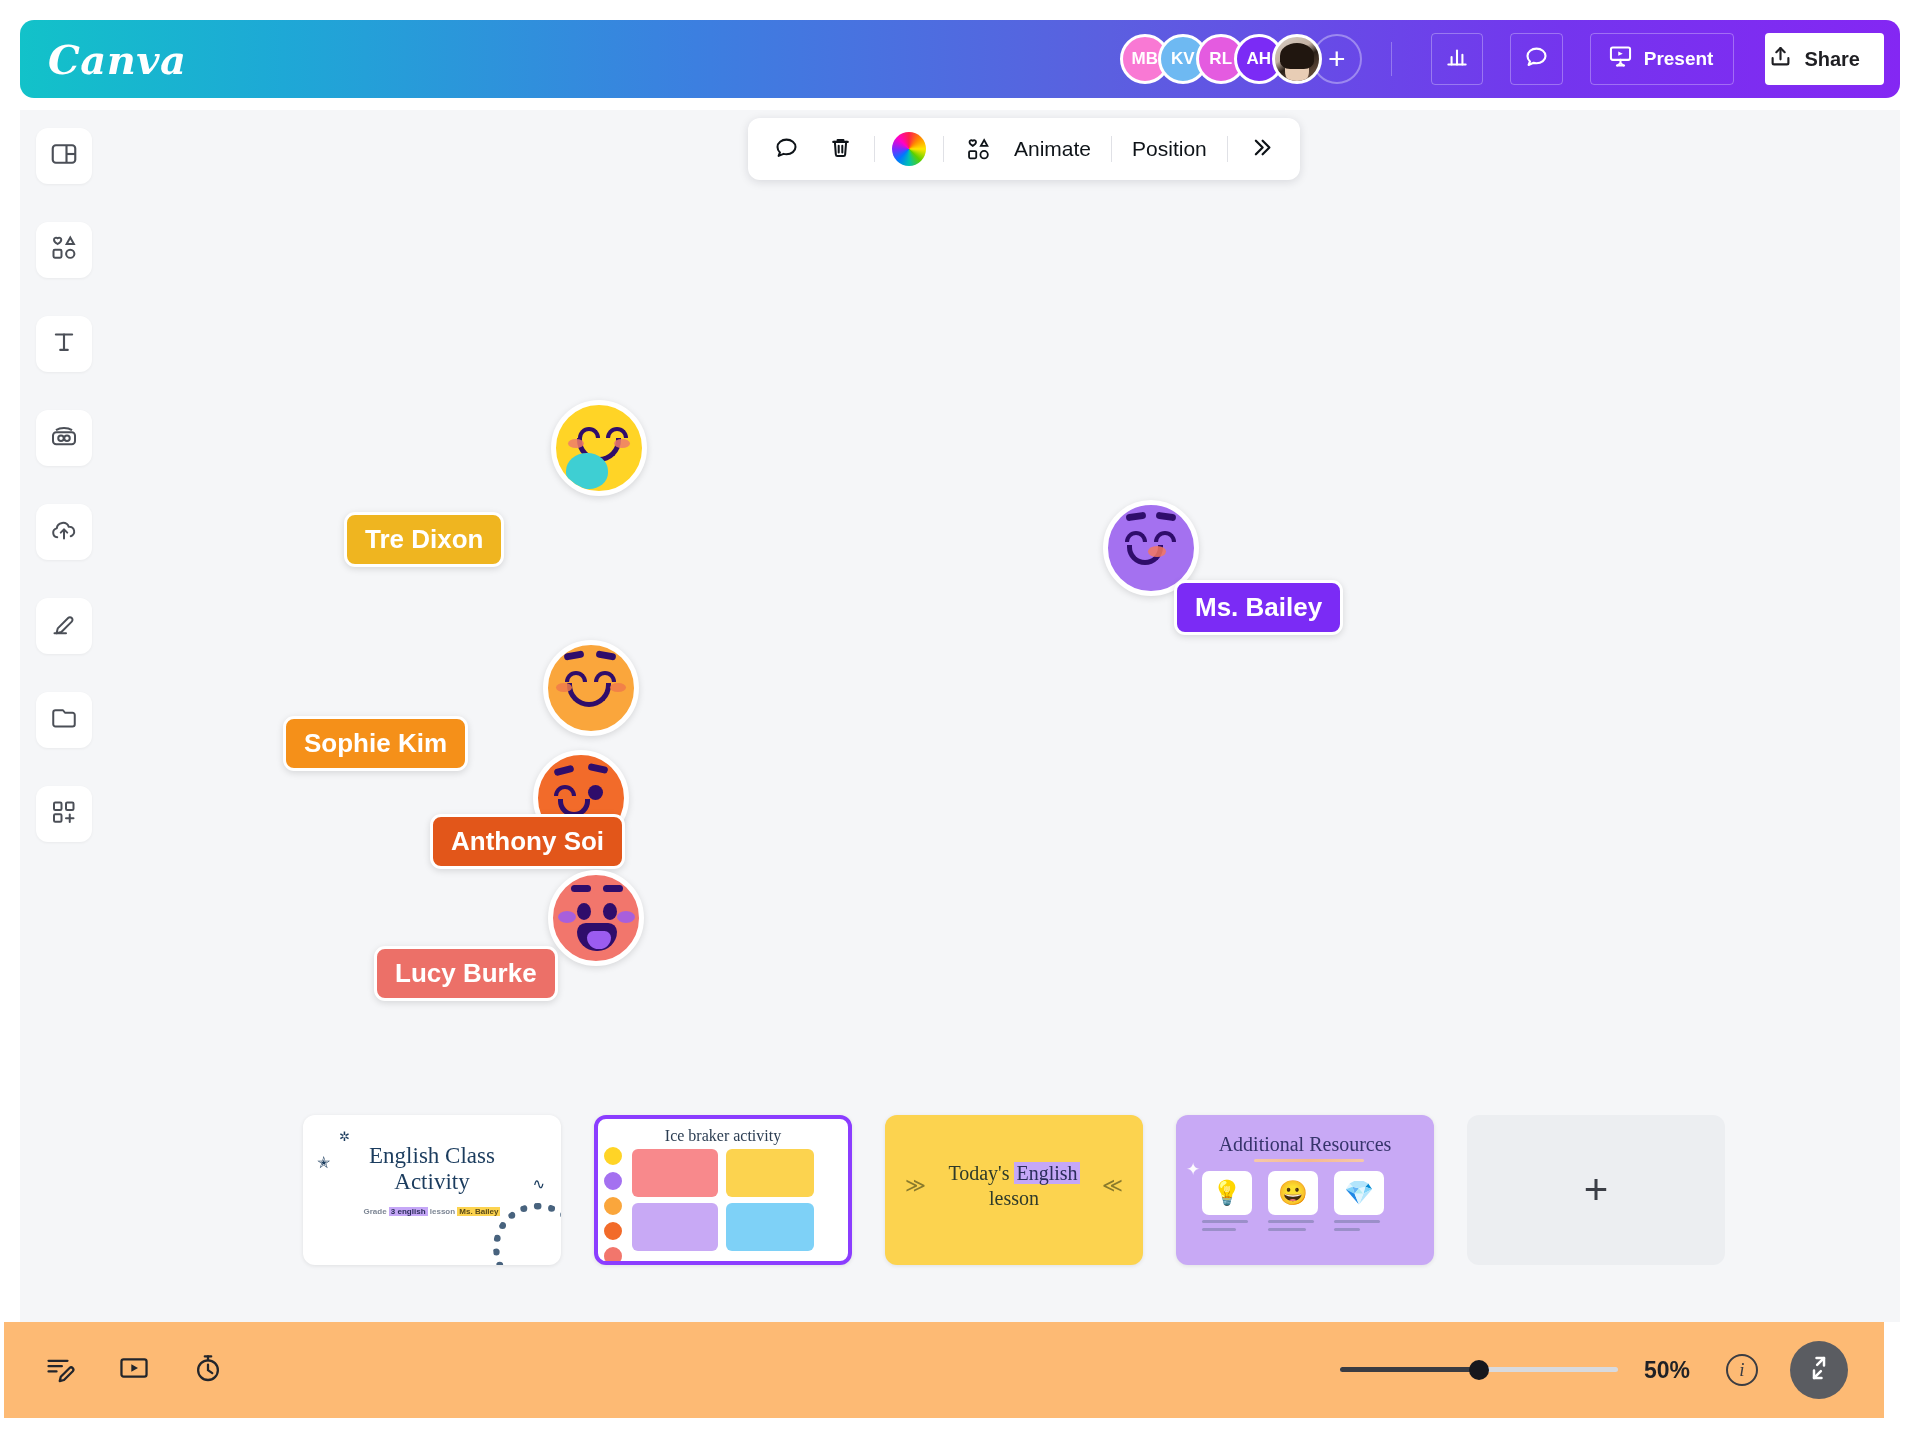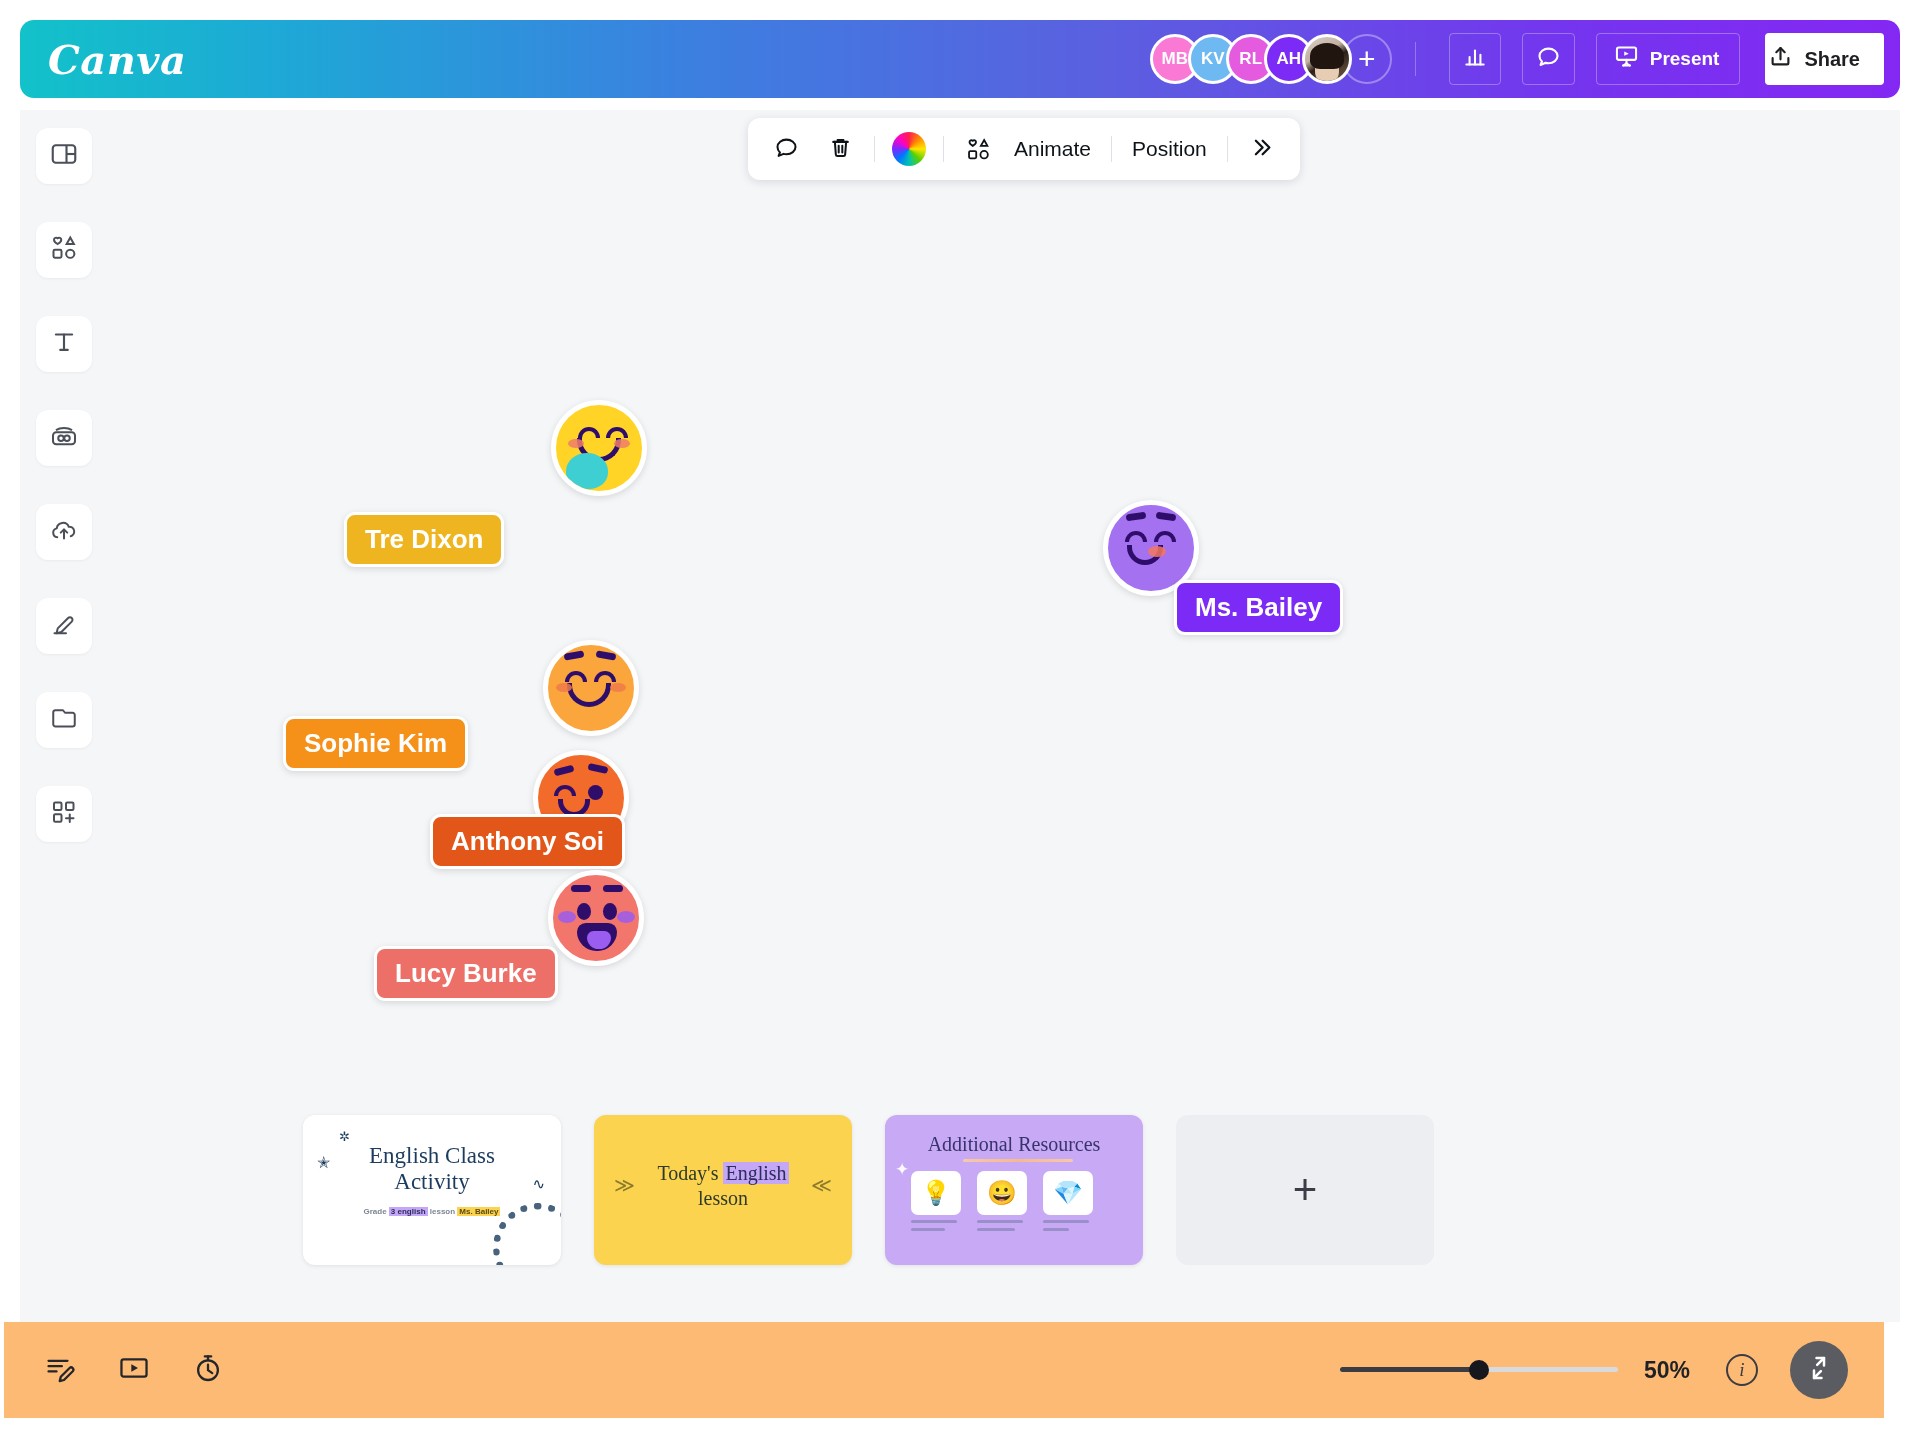--- a/index.html
+++ b/index.html
@@ -27,21 +27,21 @@
   .canva-logo {
     font-family: "DejaVu Serif", serif;
     font-style: italic;
     font-weight: 700;
     font-size: 40px;
     color: #ffffff;
     letter-spacing: 0.5px;
   }
   .topbar-right {
     margin-left: auto;
-    display: flex; align-items: center; gap: 11px; justify-content: flex-end;
+    display: flex; align-items: center; gap: 17px; justify-content: flex-end;
   }
   .avatars { display: flex; align-items: center; }
   .avatar {
     width: 50px; height: 50px; border-radius: 50%;
     border: 3px solid #ffffff;
     display: flex; align-items: center; justify-content: center;
     font-size: 17px; font-weight: 700; color: #ffffff;
     margin-left: -12px;
     position: relative;
   }
@@ -553,20 +553,34 @@
         <div class="t1-dots"></div>
         <div class="t1-title">
           <span>English Class</span><br>
           <span>Activity</span>
         </div>
         <div class="t1-sub">
           <span>Grade </span><span class="hl-purple">3 english</span><span> lesson </span><span class="hl-yellow">Ms. Bailey</span>
         </div>
       </div>
 
+      <div class="thumb selected">
+        <div class="t2-title">Ice braker activity</div>
+        <div class="t2-faces">
+          <div class="t2-face" style="background:#FFD426"></div>
+          <div class="t2-face" style="background:#A471F0"></div>
+          <div class="t2-face" style="background:#FAA63C"></div>
+          <div class="t2-face" style="background:#F26B2A"></div>
+          <div class="t2-face" style="background:#F2766C"></div>
+        </div>
+        <div class="t2-box" style="left:34px; top:30px; width:86px; height:48px; background:#F8898C;"></div>
+        <div class="t2-box" style="left:128px; top:30px; width:88px; height:48px; background:#FCD34F;"></div>
+        <div class="t2-box" style="left:34px; top:84px; width:86px; height:48px; background:#C8A9F5;"></div>
+        <div class="t2-box" style="left:128px; top:84px; width:88px; height:48px; background:#7ED1F7;"></div>
+      </div>
 
       <div class="thumb t3">
         <span class="t3-ray" style="left:20px; top:58px;">≫</span>
         <span class="t3-ray" style="right:20px; top:58px;">≪</span>
         <div class="t3-text">
           <span>Today's </span><span class="hl-purple">English</span><br>
           <span>lesson</span>
         </div>
       </div>
 

